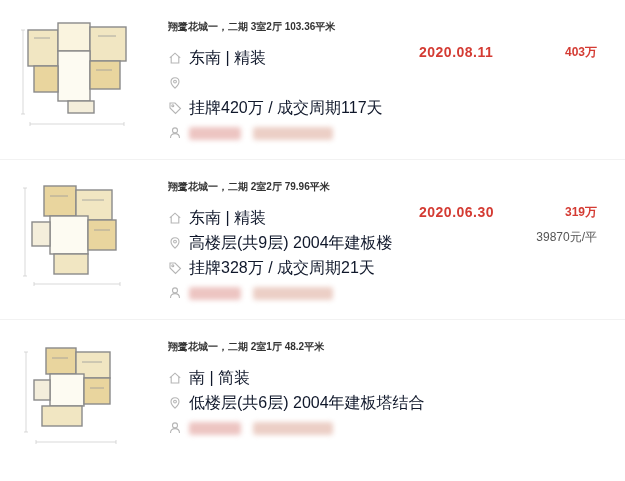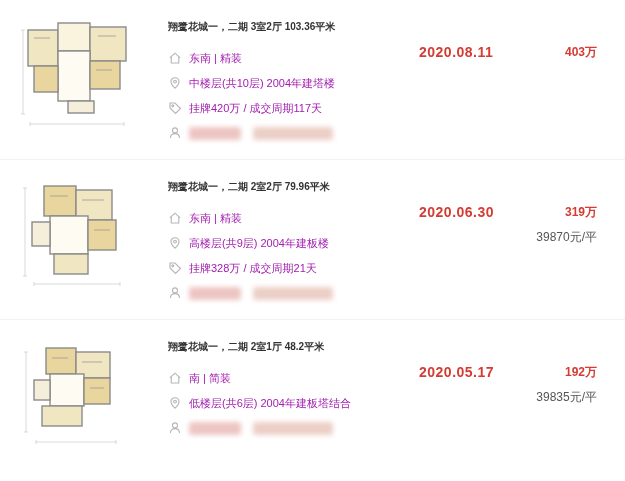--- a/index.html
+++ b/index.html
@@ -30,21 +30,21 @@
     font-weight:bold;
     color:#333;
     line-height:18px;
     padding-top:4px;
     cursor:pointer;
     white-space:nowrap;
   }
   .rows { margin-top:15px; }
   .row {
     display:flex; align-items:center;
-    font-size:11px; color:#a21caf;
+    font-size:16px; color:#0f172a;
     height:14px;
     margin-bottom:11px;
   }
   .row .ic {
     width:14px; height:14px;
     margin-right:7px;
     color:#b5b5b5;
     flex:none;
     display:inline-flex;
   }
@@ -130,21 +130,20 @@
         </span>
         <span>东南 | 精装</span>
       </div>
       <div class="row">
         <span class="ic">
           <svg viewBox="0 0 14 14" fill="none" stroke="currentColor" stroke-width="1.1">
               <path d="M7 1.8 c2.3 0 4 1.7 4 4 0 2.8 -4 6.4 -4 6.4 s-4 -3.6 -4 -6.4 c0 -2.3 1.7 -4 4 -4 z"></path>
               <circle cx="7" cy="5.6" r="1.4"></circle>
             </svg>
         </span>
-        <span>中楼层(共10层) 2004年建塔楼</span>
       </div>
       <div class="row">
         <span class="ic">
           <svg viewBox="0 0 14 14" fill="none" stroke="currentColor" stroke-width="1.1">
               <path d="M2 2 h5 l5.5 5.5 -5 5 L2 7 z"></path>
               <circle cx="4.8" cy="4.8" r="1"></circle>
             </svg>
         </span>
         <span>挂牌420万 / 成交周期117天</span>
       </div>
@@ -302,20 +301,13 @@
               <circle cx="7" cy="4.4" r="2.5"></circle>
               <path d="M2.5 12 c0 -3 2 -4.4 4.5 -4.4 s4.5 1.4 4.5 4.4"></path>
             </svg>
         </span>
         <span class="blur-badge b1"></span>
         <span class="blur-badge b2"></span>
       </div>
     </div>
   </div>
 
-  <div class="right">
-    <div class="price-line">
-      <span class="date">2020.05.17</span>
-      <span class="price">192万</span>
-    </div>
-    <div class="unit">39835元/平</div>
-  </div>
 </div>
 
 </body></html>

